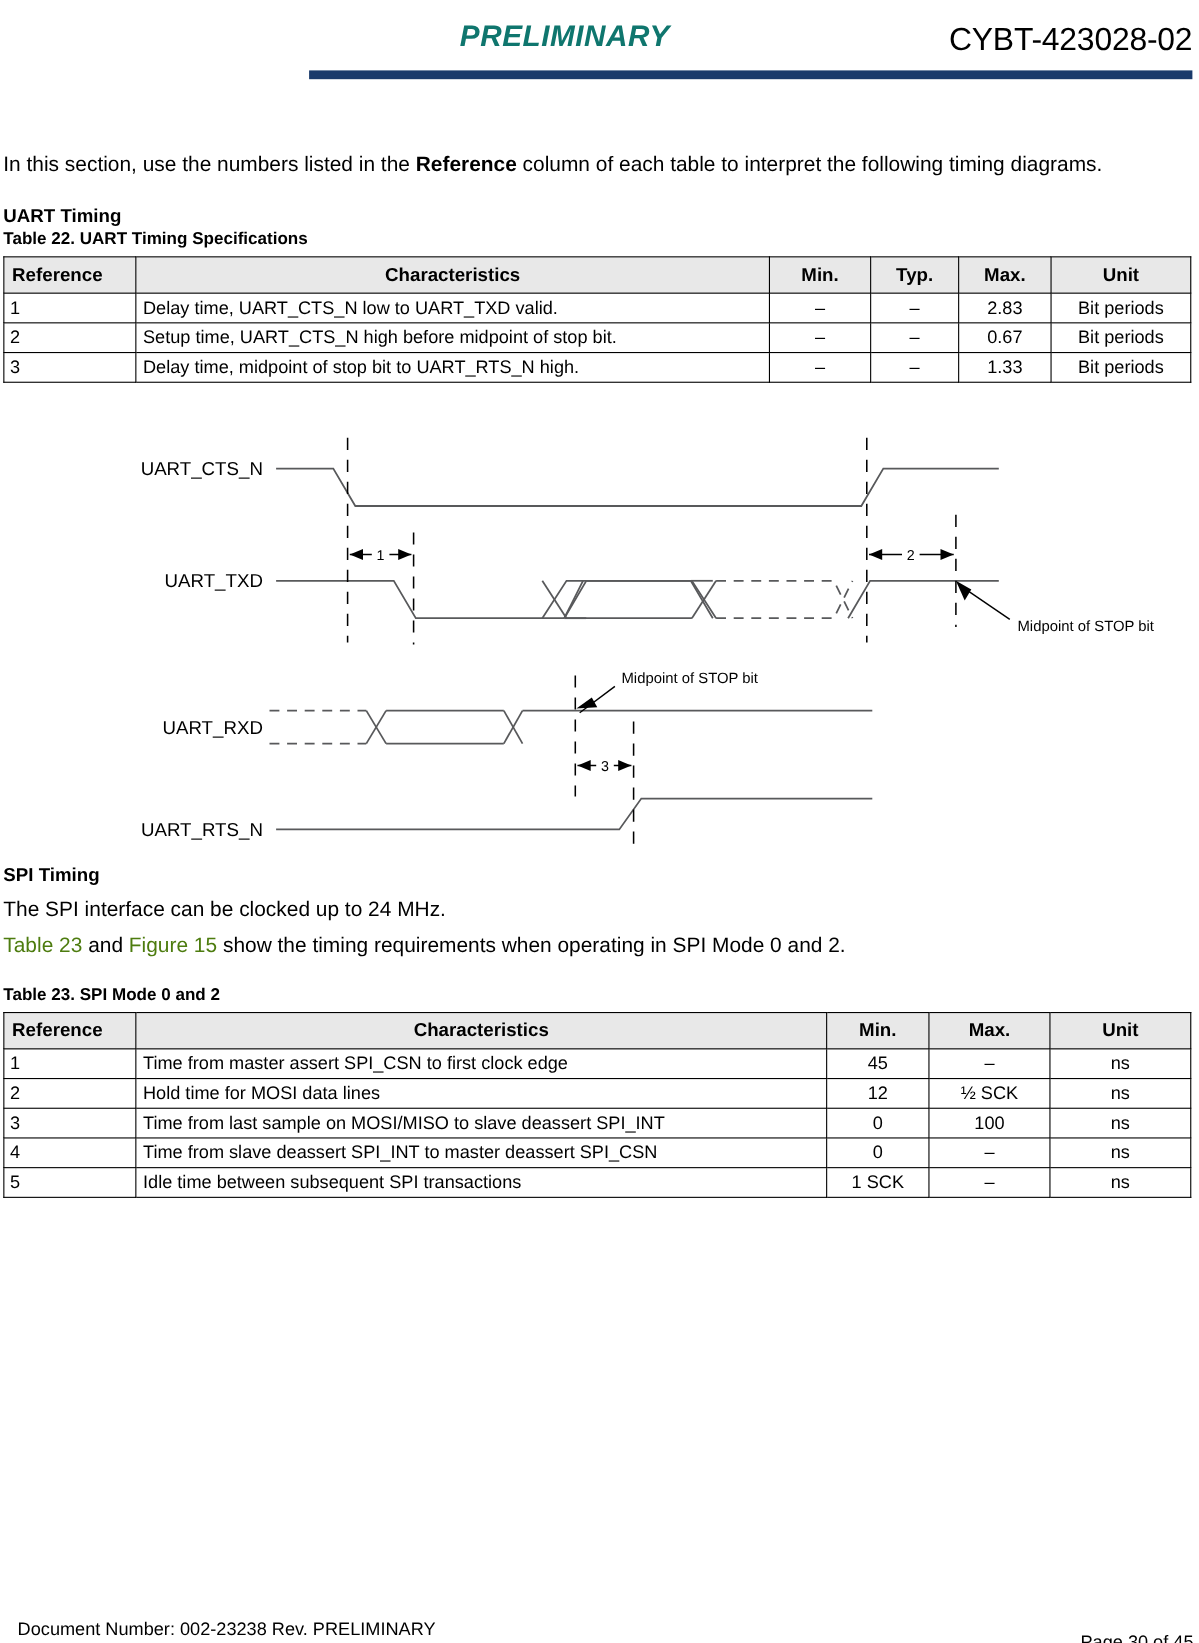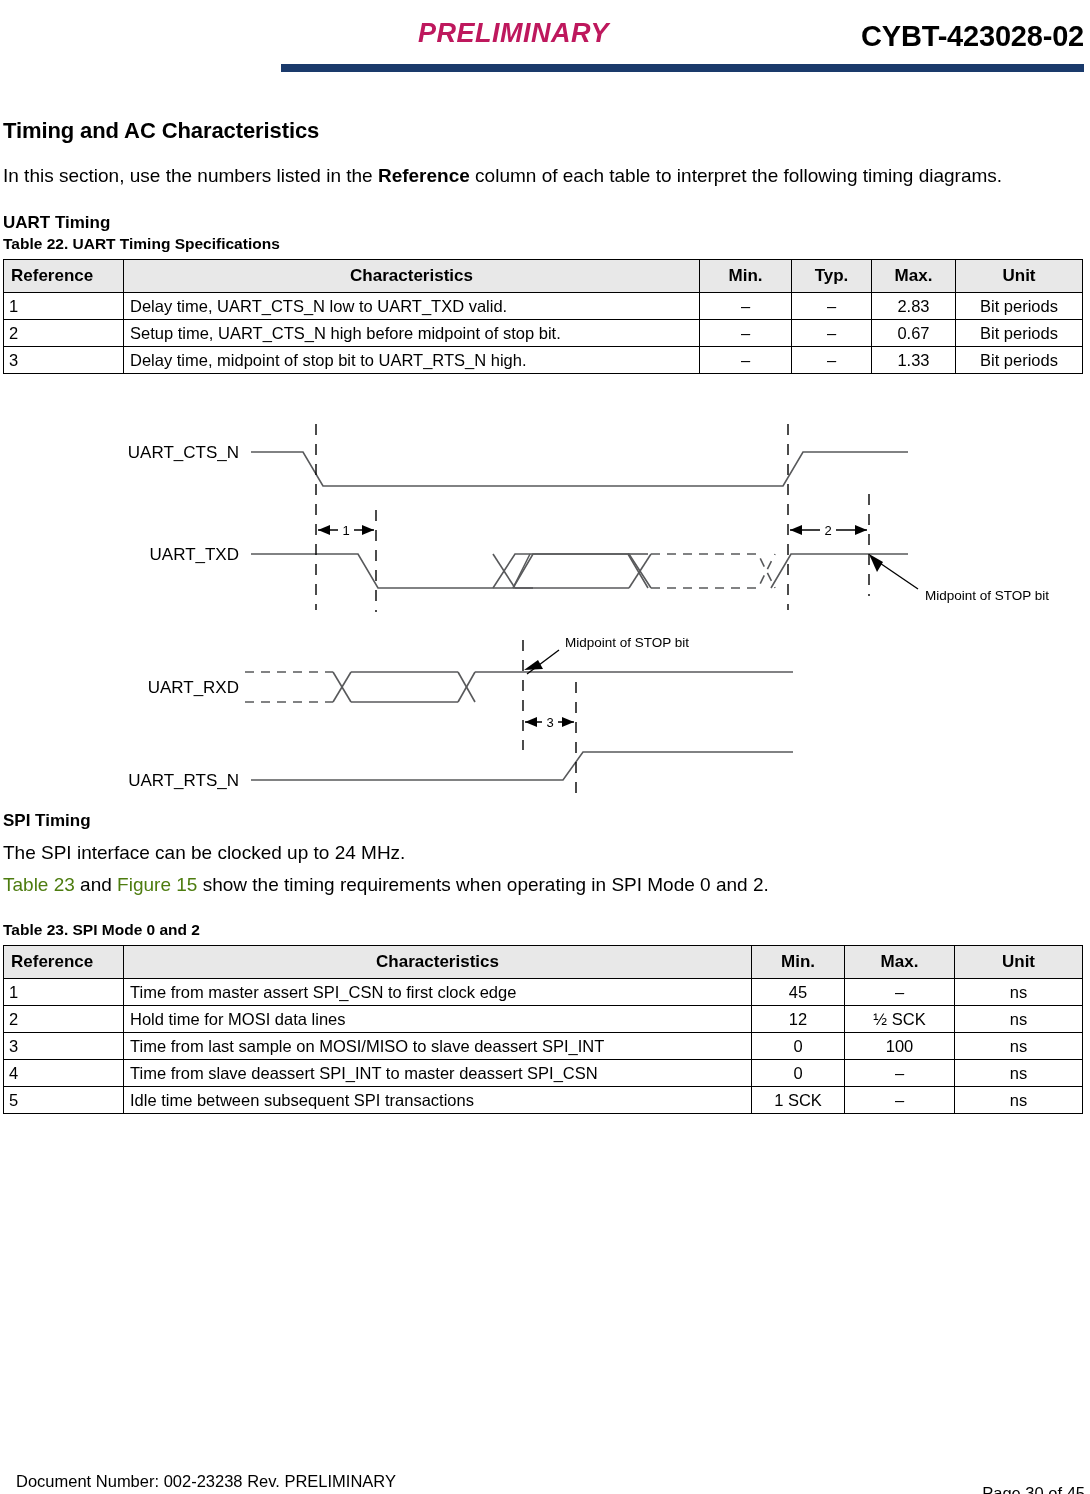--- a/index.html
+++ b/index.html
@@ -33,29 +33,29 @@
   }
   .logo-svg { display: block; }
 
   .preliminary {
     position: absolute;
     left: 418px;
     top: 18px;
     font-size: 27px;
     font-weight: bold;
     font-style: italic;
-    color: #be185d;
+    color: #0f766e;
     letter-spacing: 0.5px;
   }
   .partnum {
     position: absolute;
     right: 6px;
     top: 20px;
     font-size: 29px;
-    font-weight: bold;
+    font-weight: normal;
     color: #000000;
     letter-spacing: -0.2px;
   }
   .header-rule {
     position: absolute;
     left: 281px;
     top: 64px;
     width: 803px;
     height: 8px;
     background: #1A3A6B;
@@ -177,21 +177,20 @@
   <div class="header">
 
 
     <div class="preliminary">PRELIMINARY</div>
     <div class="partnum">CYBT-423028-02</div>
     <div class="header-rule"></div>
   </div>
 
   <div class="content">
 
-    <h1 class="section-title">Timing and AC Characteristics</h1>
 
     <p class="body-text"><span>In this section, use the numbers listed in the </span><b>Reference</b><span> column of each table to interpret the following timing diagrams.</span></p>
 
     <h2 class="subhead">UART Timing</h2>
 
     <div class="table-caption">Table 22.  UART Timing Specifications</div>
 
     <table class="spec">
       <colgroup>
         <col style="width:120px">

